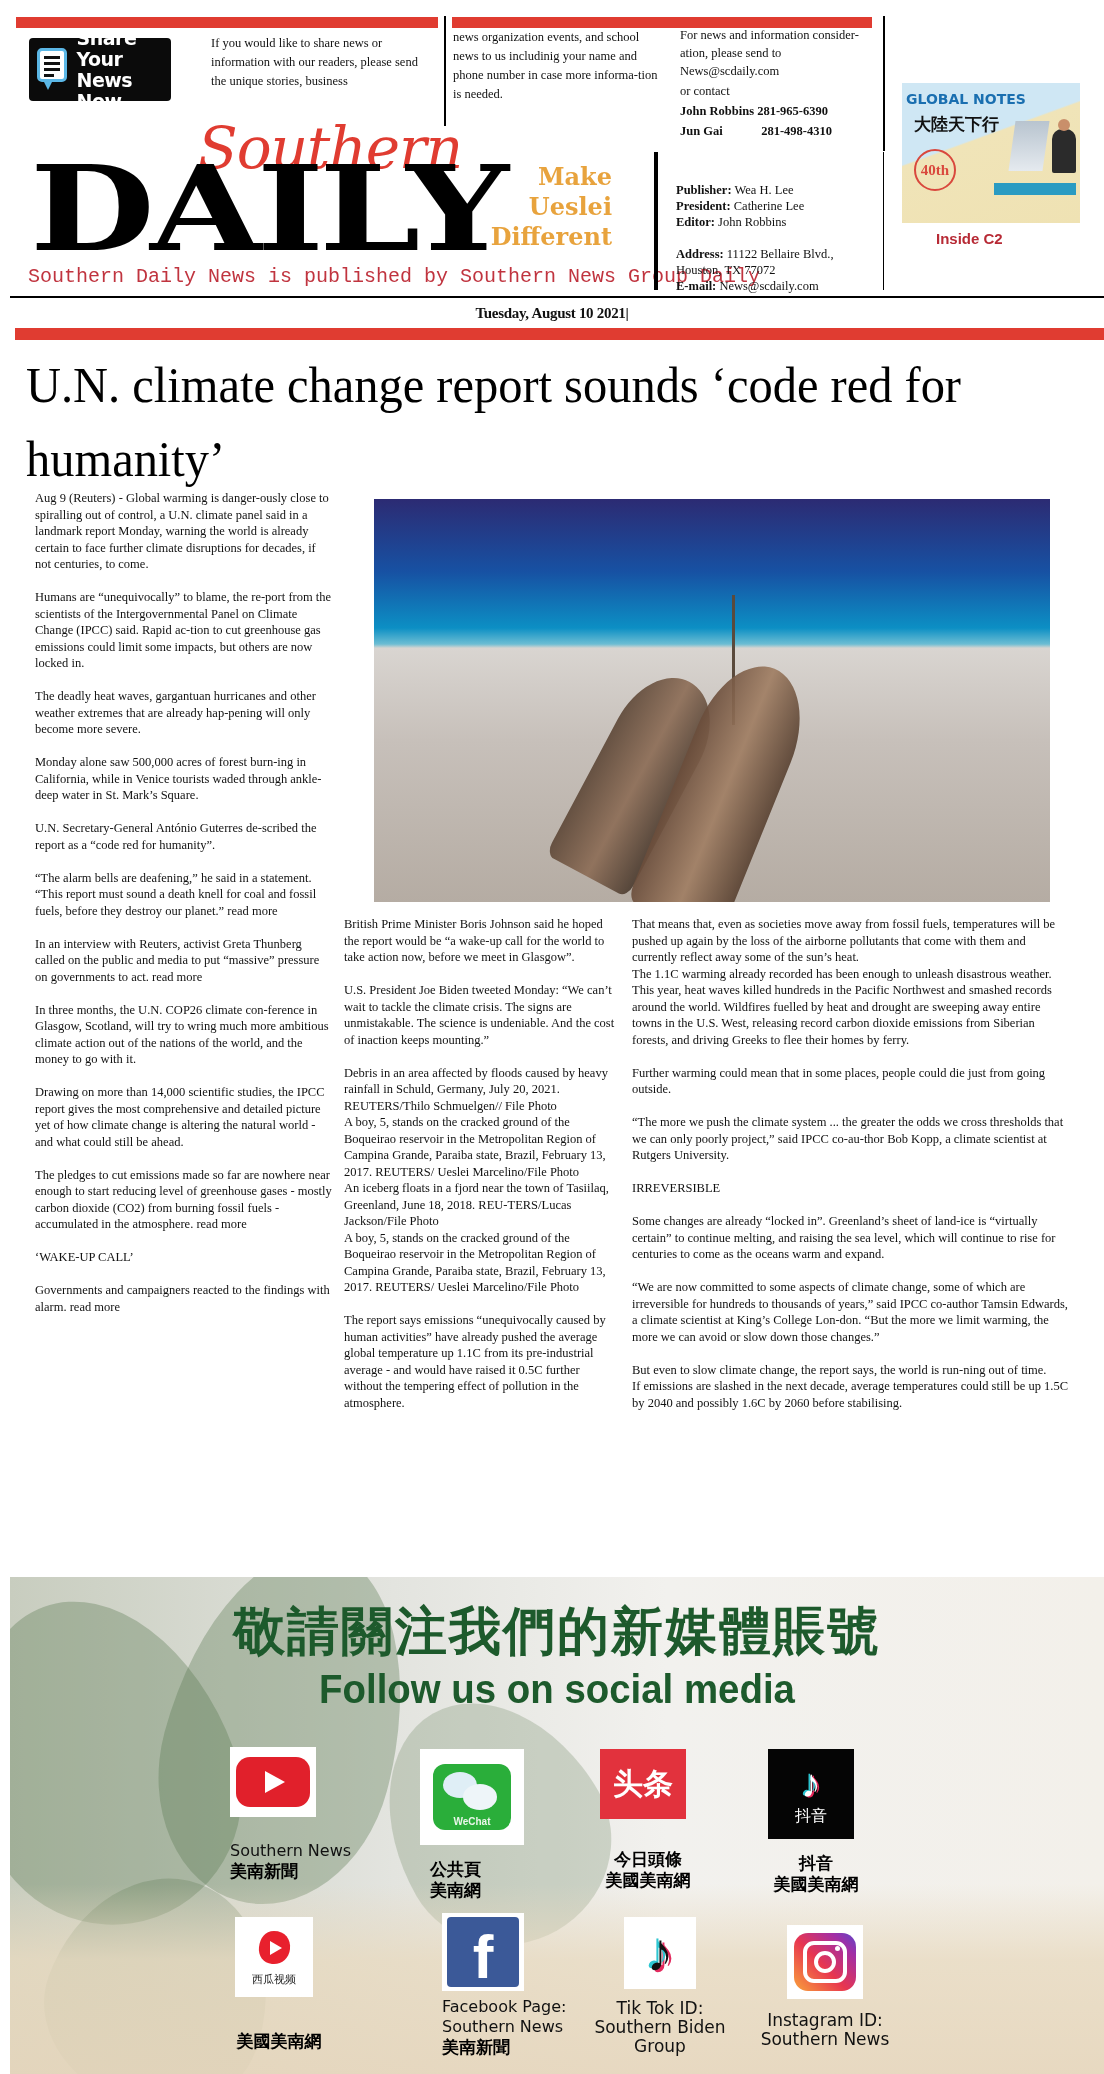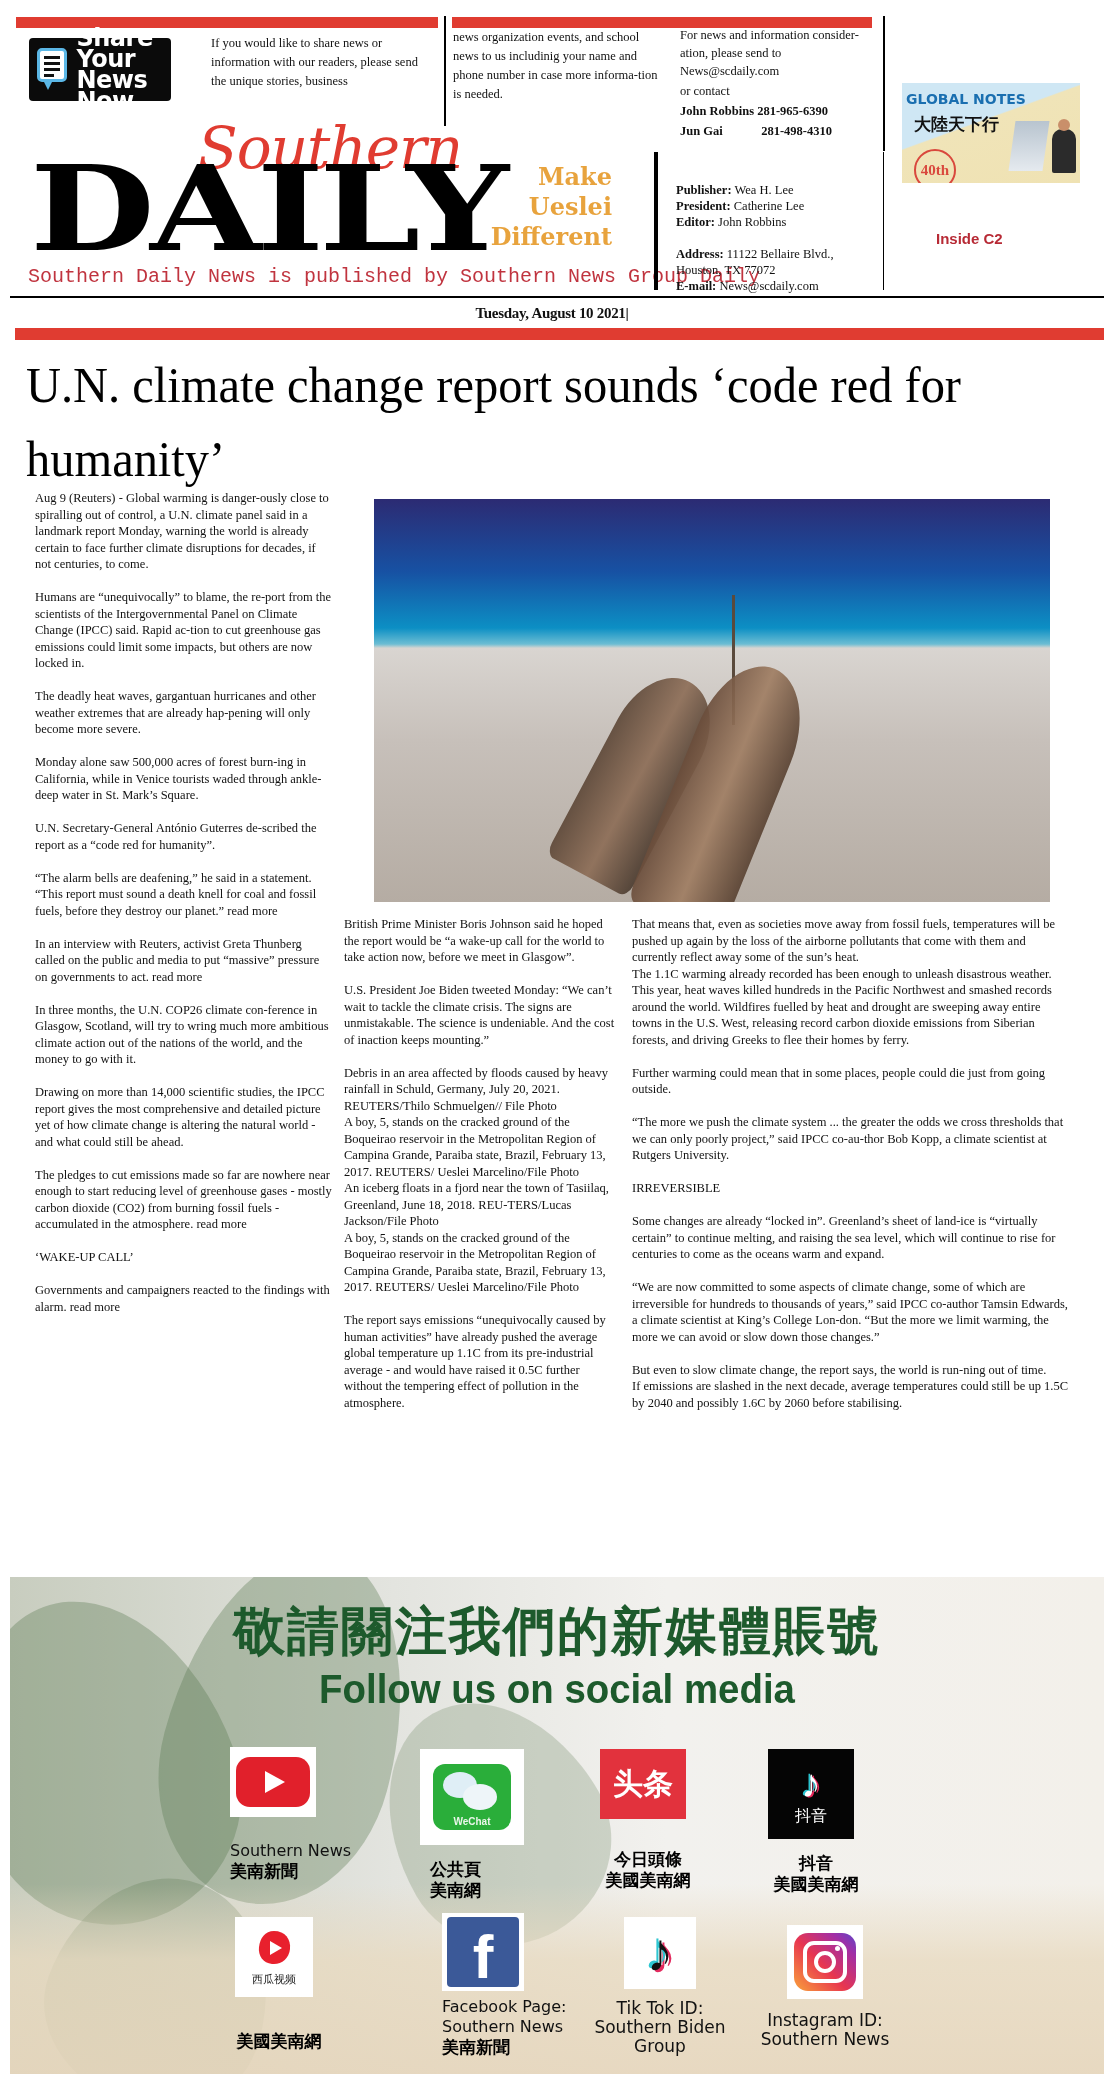--- a/index.html
+++ b/index.html
@@ -8,30 +8,30 @@
   .abs { position: absolute; }
 
   
   .redbar { background: #e03c31; height: 11px; }
   .vline { background: #000; width: 2px; }
   .share-badge { left: 29px; top: 38px; width: 142px; height: 63px; background: #0b0b0b; border-radius: 4px; display: flex; align-items: center; padding-left: 8px; }
   .share-badge .bubble { width: 32px; height: 44px; position: relative; }
   .share-badge .bubble .box { position: absolute; left: 0; top: 0; width: 30px; height: 34px; border: 3px solid #5bb7e6; border-radius: 5px; background: #fff; }
   .share-badge .bubble .box i { position: absolute; left: 4px; width: 16px; height: 3px; background: #111; }
   .share-badge .bubble .tail { position: absolute; left: 6px; top: 32px; width: 0; height: 0; border-left: 5px solid transparent; border-right: 5px solid transparent; border-top: 10px solid #5bb7e6; }
-  .share-badge .txt { color: #fff; font-family: "DejaVu Sans", sans-serif; font-weight: bold; font-size: 24px; line-height: 21px; margin-left: 8px; letter-spacing: -0.5px; }
+  .share-badge .txt { color: #fff; font-family: "DejaVu Sans", sans-serif; font-weight: bold; font-size: 19px; line-height: 21px; margin-left: 8px; letter-spacing: -0.5px; }
   .hdr-text { font-size: 12.5px; line-height: 19px; color: #111; }
   .hdr-text b { font-weight: bold; }
 
   .logo-southern { left: 198px; top: 118px; font-family: "DejaVu Serif", serif; font-style: italic; color: #e03c31; font-size: 58px; letter-spacing: -1px; line-height: 60px; }
   .logo-daily { left: 30px; top: 150px; font-family: "DejaVu Serif", serif; font-weight: 900; font-size: 118px; line-height: 118px; letter-spacing: -4px; color: #000; transform: scaleX(1.22); transform-origin: left top; }
   .logo-tagline { left: 482px; top: 162px; font-family: "DejaVu Serif", serif; color: #e8a33d; font-size: 24px; line-height: 30px; text-align: right; font-weight: bold; width: 130px; }
   .logo-sub { left: 28px; top: 266px; color: #c0343f; font-size: 20px; line-height: 22px; font-family: Liberation Mono, monospace; }
 
-  .global-notes { left: 902px; top: 83px; width: 178px; height: 100px; overflow: hidden; background: linear-gradient(160deg, #cfe7f4 0%, #cfe7f4 40%, #f0e4b8 41%, #efe2b3 100%); }
+  .global-notes { left: 902px; top: 83px; width: 178px; height: 140px; overflow: hidden; background: linear-gradient(160deg, #cfe7f4 0%, #cfe7f4 40%, #f0e4b8 41%, #efe2b3 100%); }
   .gn-title { position: absolute; left: 4px; top: 8px; font-family: "DejaVu Sans", sans-serif; font-weight: bold; color: #1a6fb0; font-size: 14px; }
   .gn-cn { position: absolute; left: 12px; top: 30px; font-weight: bold; font-size: 17px; color: #111; }
   .gn-tower { position: absolute; left: 110px; top: 38px; width: 34px; height: 50px; background: linear-gradient(180deg,#b8c4cf,#e5eaef); transform: skewX(-8deg); }
   .gn-person { position: absolute; left: 150px; top: 46px; width: 24px; height: 44px; background: #2b2b2b; border-radius: 10px 10px 2px 2px; }
   .gn-person::before { content: ""; position: absolute; left: 6px; top: -10px; width: 12px; height: 12px; background: #c98f6a; border-radius: 50%; }
   .gn-seal { position: absolute; left: 12px; top: 66px; width: 42px; height: 42px; border: 2px solid #d9483d; border-radius: 50%; color: #d9483d; font-size: 15px; font-weight: bold; text-align: center; line-height: 38px; }
   .gn-box { position: absolute; left: 92px; top: 100px; width: 82px; height: 12px; background: #2a9bc2; }
   .inside-c2 { left: 936px; top: 230px; color: #b72a35; font-family: "Liberation Sans", sans-serif; font-weight: bold; font-size: 15px; }
 
   .hline { height: 2px; background: #000; }

